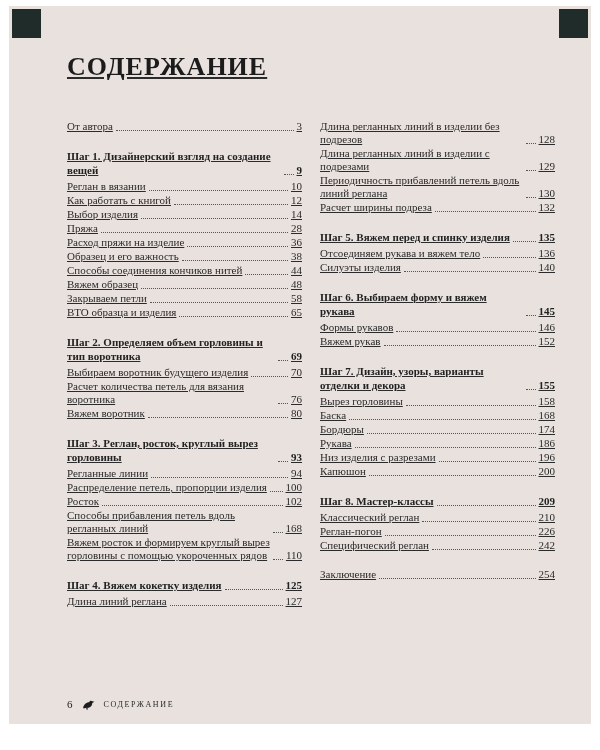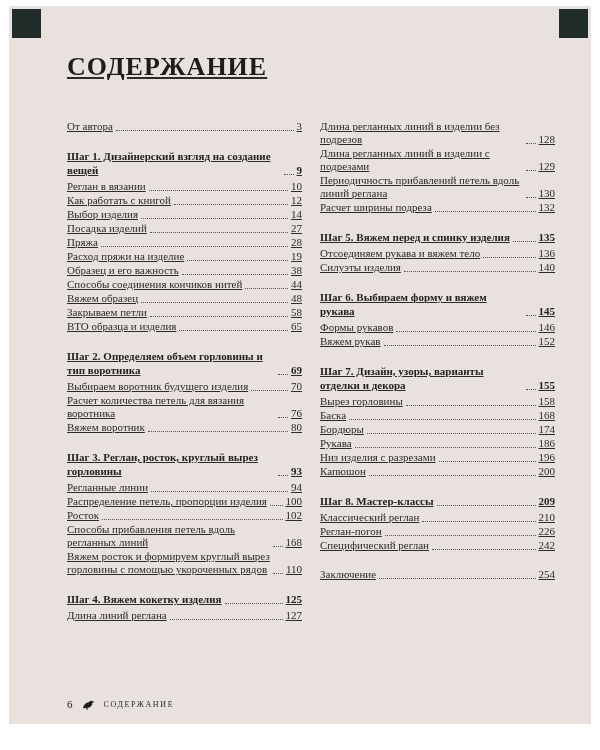--- a/index.html
+++ b/index.html
@@ -80,33 +80,28 @@
           <span class="toc-label">Как работать с книгой</span>
           <span class="dots"></span>
           <span class="toc-page">12</span>
         </div>
         <div class="toc-row toc-entry">
           <span class="toc-label">Выбор изделия</span>
           <span class="dots"></span>
           <span class="toc-page">14</span>
         </div>
         <div class="toc-row toc-entry">
-          <span class="toc-label">Посадка изделий</span>
-          <span class="dots"></span>
-          <span class="toc-page">27</span>
-        </div>
-        <div class="toc-row toc-entry">
           <span class="toc-label">Пряжа</span>
           <span class="dots"></span>
           <span class="toc-page">28</span>
         </div>
         <div class="toc-row toc-entry">
           <span class="toc-label">Расход пряжи на изделие</span>
           <span class="dots"></span>
-          <span class="toc-page">19</span>
+          <span class="toc-page">36</span>
         </div>
         <div class="toc-row toc-entry">
           <span class="toc-label">Образец и его важность</span>
           <span class="dots"></span>
           <span class="toc-page">38</span>
         </div>
         <div class="toc-row toc-entry">
           <span class="toc-label">Способы соединения кончиков нитей</span>
           <span class="dots"></span>
           <span class="toc-page">44</span>

